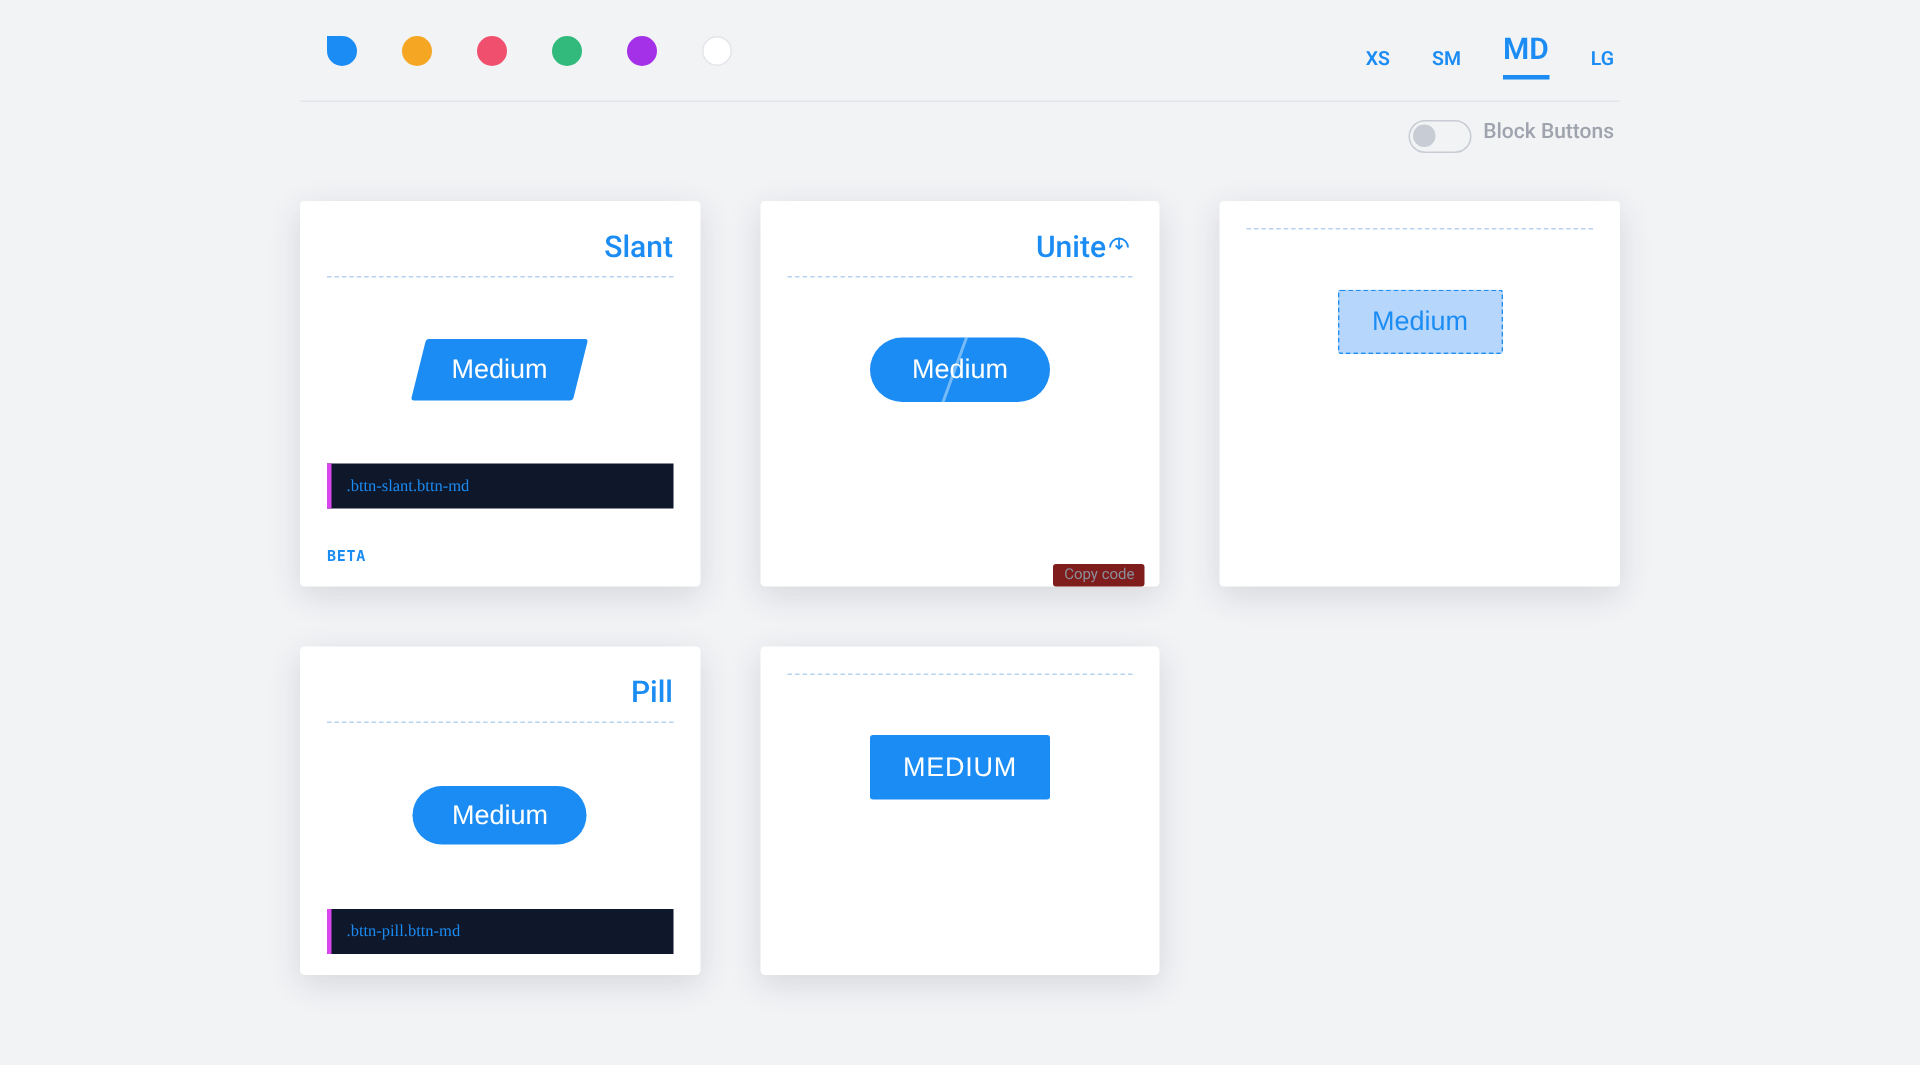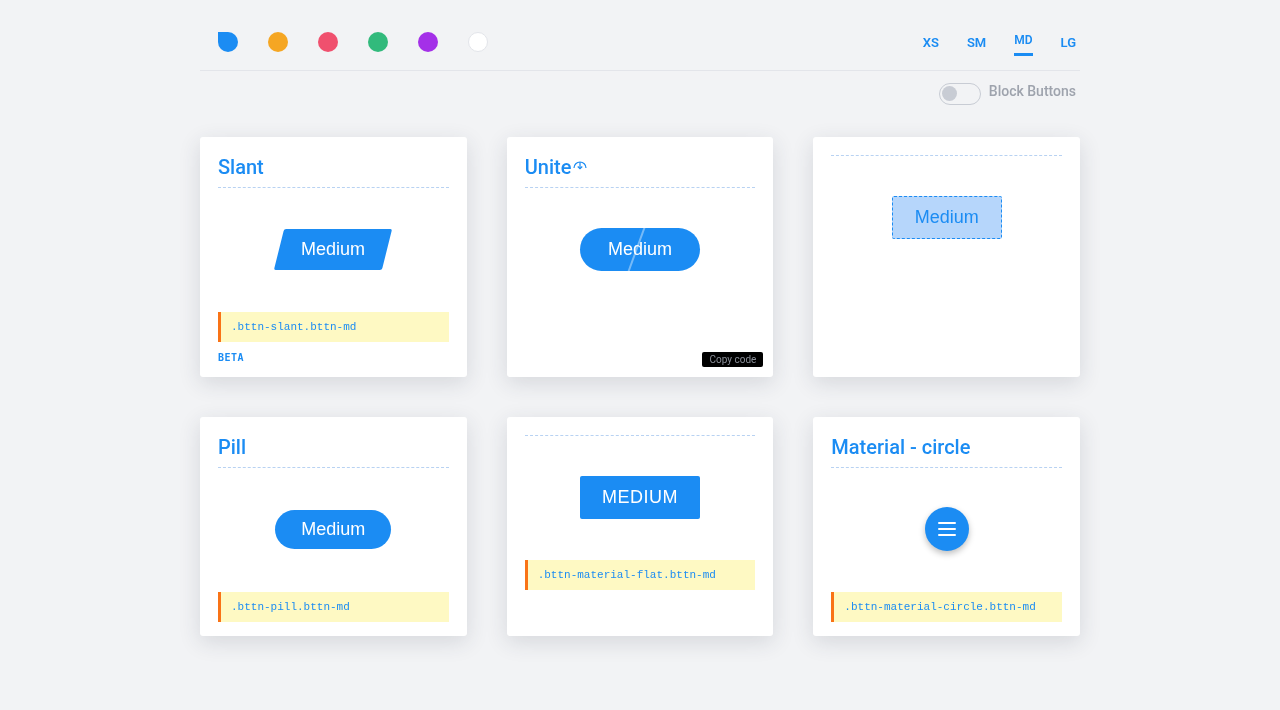--- a/index.html
+++ b/index.html
@@ -1,41 +1,41 @@
 <!DOCTYPE html>
 <html><head>
 <meta charset="utf-8">
 <style>
 *{box-sizing:border-box;margin:0;padding:0}
 body{font-family:-apple-system,BlinkMacSystemFont,"Segoe UI",Roboto,sans-serif;background:#f2f3f5;width:1280px;height:710px;overflow:hidden}
-.wrap{max-width:880px;margin:0 auto;padding-top:21px}
+.wrap{max-width:880px;margin:0 auto;padding-top:8px}
 .toolbar{display:flex;align-items:center;justify-content:space-between;padding:6px 0 14px;border-bottom:1px solid #e3e5ea}
 .palette{display:flex;gap:30px;align-items:center;margin-left:18px}
 .swatch{width:20px;height:20px;border-radius:50%;cursor:pointer}
 .swatch-blue{background:#1b8cf3;border-radius:0 50% 50% 50%}
 .swatch-orange{background:#f5a623}
 .swatch-red{background:#f0506e}
 .swatch-green{background:#32ba7c}
 .swatch-purple{background:#a430e8}
 .swatch-white{background:#fff;border:1px solid #e3e5ea}
 .sizes{display:flex;gap:28px;align-items:flex-end;margin-right:4px}
 .size-tab{color:#1b8cf3;font-weight:600;padding:6px 0;cursor:pointer;font-size:13px}
-.size-tab.active{font-size:12px;border-bottom:3px solid #1b8cf3}
+.size-tab.active{font-size:20px;border-bottom:3px solid #1b8cf3}
 .toggles{display:flex;gap:22px;justify-content:flex-end;padding:12px 4px 8px;color:#9ea3ad;font-size:14px;font-weight:500}
 .tog{display:flex;align-items:flex-start;gap:8px;cursor:pointer}
 .switch{position:relative;width:42px;height:22px;border:1.5px solid #c8ccd4;border-radius:22px}
 .knob{position:absolute;left:2px;top:2px;width:15px;height:15px;border-radius:50%;background:#c8ccd4}
 .grid{display:grid;grid-template-columns:repeat(3,1fr);gap:40px;margin-top:24px}
 .card{background:#fff;border-radius:3px;box-shadow:0 6px 22px rgba(40,50,70,.14);padding:18px 18px 14px;display:flex;flex-direction:column;position:relative}
-.card-title{color:#1b8cf3;font-size:20px;font-weight:500;margin-bottom:8px;display:flex;align-items:center;justify-content:flex-start}
+.card-title{color:#1b8cf3;font-size:20px;font-weight:500;margin-bottom:8px;display:flex;align-items:center;justify-content:flex-end}
 .divider{border-top:1.5px dashed #b8d2f2;margin-bottom:6px}
 .preview{display:flex;align-items:center;justify-content:center;height:110px}
-.code{margin-top:8px;background:#fef9c3;border-left:3px solid #f97316;padding:9px 10px;color:#1b8cf3;font-family:Liberation Mono, monospace;font-size:11px}
-.beta{color:#1b8cf3;font-size:10px;font-weight:700;margin-top:10px;letter-spacing:.5px;font-family:Menlo,Consolas,monospace}
-.copy{position:absolute;right:10px;bottom:10px;background:#000000;color:#8a8f99;font-size:10px;padding:2px 7px;border-radius:2px;cursor:pointer}
+.code{margin-top:8px;background:#0f172a;border-left:3px solid #d946ef;padding:9px 10px;color:#1b8cf3;font-family:Liberation Serif, serif;font-size:11px}
+.beta{color:#1b8cf3;font-size:10px;font-weight:700;margin-top:27px;letter-spacing:.5px;font-family:Menlo,Consolas,monospace}
+.copy{position:absolute;right:10px;bottom:0;background:#7f1d1d;color:#8a8f99;font-size:10px;padding:2px 7px;border-radius:2px;cursor:pointer}
 .icon-dl{color:#1b8cf3}
 
 
 .bttn{color:#fff;background:#1b8cf3;font-size:18px;padding:10px 22px;border:none;cursor:pointer;font-weight:500}
 .bttn-slant{transform:skewX(-14deg);border-radius:2px}
 .bttn-slant span{display:inline-block;transform:skewX(14deg)}
 .bttn-unite{border-radius:40px;padding:11px 28px;position:relative;overflow:hidden}
 .bttn-unite:after{content:"";position:absolute;top:-10%;left:46%;width:2px;height:130%;background:rgba(255,255,255,.4);transform:rotate(20deg)}
 .bttn-float{background:#b6d6fb;border:1px dashed #1b8cf3;color:#1b8cf3;border-radius:2px}
 .bttn-pill{border-radius:40px;padding:9px 26px}
@@ -122,34 +122,17 @@
         <button class="bttn bttn-pill">Medium</button>
       </div>
       <div class="code">.bttn-pill.bttn-md</div>
     </div>
 
     <div class="card">
       <div class="divider"></div>
       <div class="preview">
         <button class="bttn bttn-mflat">MEDIUM</button>
       </div>
-      <div class="code">.bttn-material-flat.bttn-md</div>
     </div>
 
-    <div class="card">
-      <div class="card-title">
-          <span>Material - circle</span>
-        </div>
-      <div class="divider"></div>
-      <div class="preview">
-        <button class="bttn bttn-mcircle">
-          <span class="burger">
-              <i></i>
-              <i></i>
-              <i></i>
-            </span>
-        </button>
-      </div>
-      <div class="code">.bttn-material-circle.bttn-md</div>
-    </div>
 
   </div>
 </div>
 
 </body></html>

